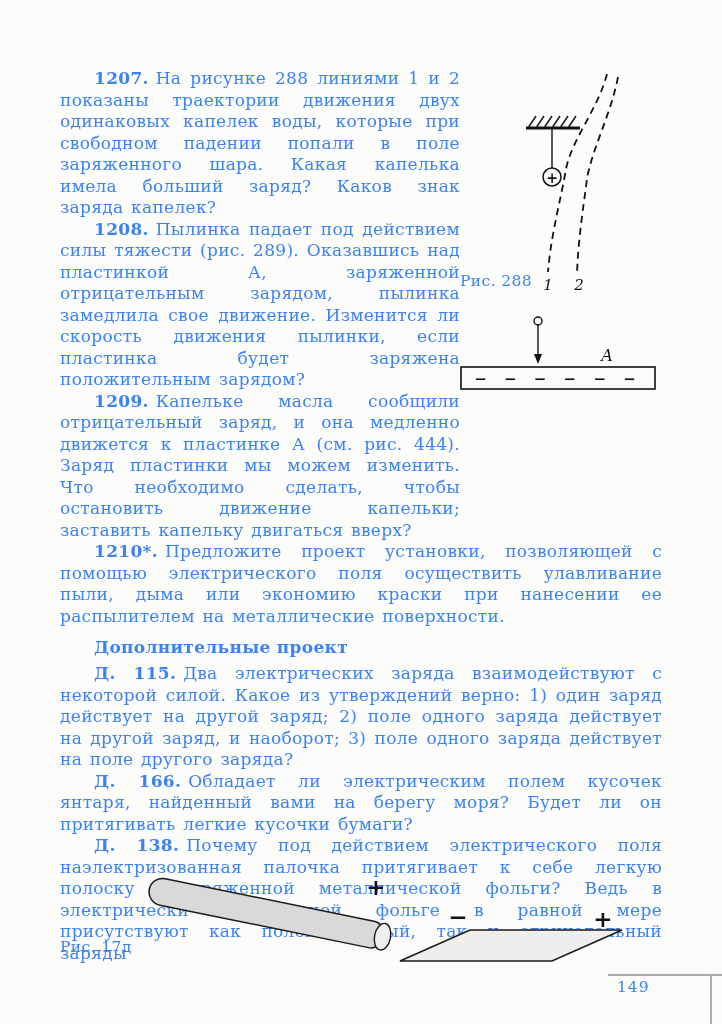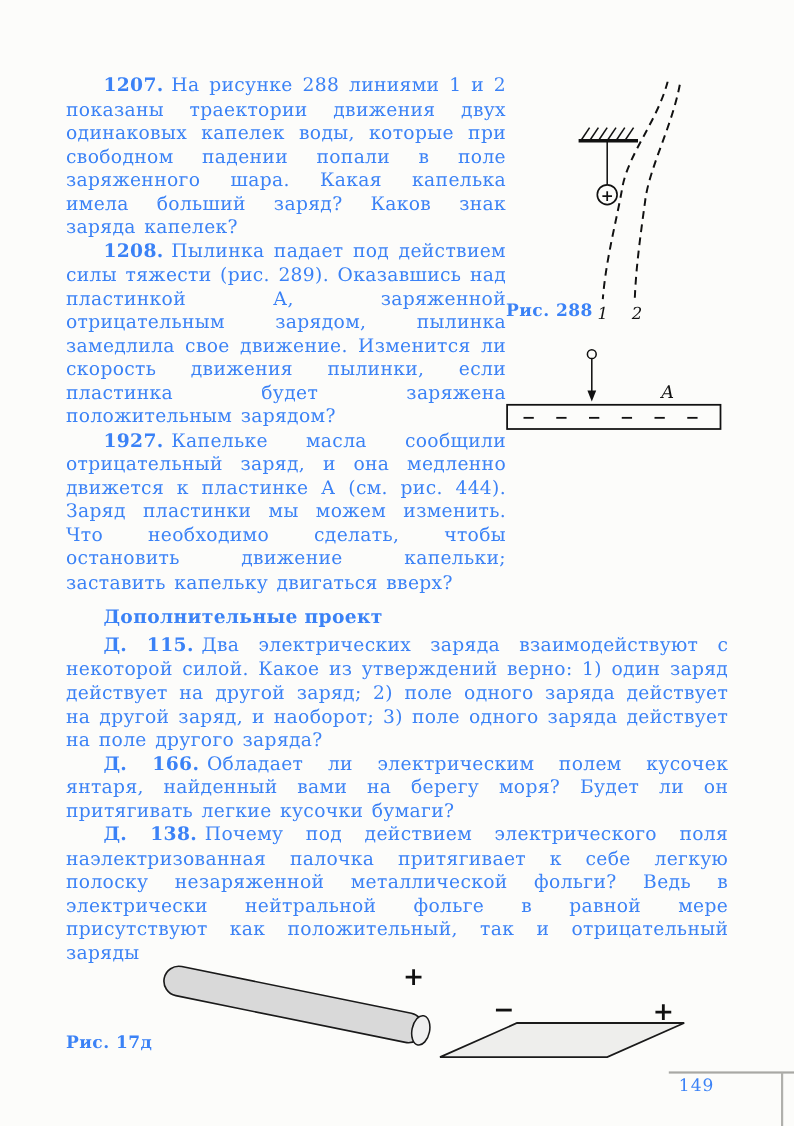--- a/index.html
+++ b/index.html
@@ -38,21 +38,21 @@
   .pnum { font-weight: bold; padding-right: 7px; }
   .section-title {
     margin: 10px 0 6px 0;
     padding-left: 34px;
     font-size: 17px;
     font-weight: bold;
     letter-spacing: 0.3px;
   }
   .fig-caption {
     font-size: 15.5px;
-    font-weight: bold;
+    font-weight: normal;
     letter-spacing: 0.4px;
     white-space: nowrap;
   }
   .cap288 { margin-top: -22px; width: 90px; }
   .cap289 { margin-top: 2px; }
   svg.fig288 { display:block; margin-top: 6px; }
   svg.fig289 { display:block; margin-top: 24px; }
   .bottom-figure {
     position: absolute;
     left: 60px;
@@ -89,21 +89,21 @@
 </head>
 <body>
 
 <div class="page">
   <div class="content">
 
     <div class="top-section">
       <div class="text-col">
         <p class="problem"><span class="pnum">1207.</span><span>На рисунке 288 линиями 1 и 2 показаны траектории движения двух одинаковых капелек воды, которые при свободном падении попали в поле заряженного шара. Какая капелька имела больший заряд? Каков знак заряда капелек?</span></p>
         <p class="problem"><span class="pnum">1208.</span><span>Пылинка падает под действием силы тяжести (рис. 289). Оказавшись над пластинкой А, заряженной отрицательным зарядом, пылинка замедлила свое движение. Изменится ли скорость движения пылинки, если пластинка будет заряжена положительным зарядом?</span></p>
-        <p class="problem"><span class="pnum">1927.</span><span>Капельке масла сообщили отрицательный заряд, и она медленно движется к пластинке А (см. рис. 444). Заряд пластинки мы можем изменить. Что необходимо сделать, чтобы остановить движение капельки; заставить капельку двигаться вверх?</span></p>
+        <p class="problem"><span class="pnum">1209.</span><span>Капельке масла сообщили отрицательный заряд, и она медленно движется к пластинке А (см. рис. 444). Заряд пластинки мы можем изменить. Что необходимо сделать, чтобы остановить движение капельки; заставить капельку двигаться вверх?</span></p>
       </div>
 
       <div class="fig-col">
 
         <svg class="fig288" width="202" height="220" viewBox="0 0 202 220">
           <g stroke="#111" stroke-width="1.4">
             <line x1="66" y1="54" x2="120" y2="54" stroke-width="3.2"></line>
             <line x1="68" y1="54" x2="76" y2="42"></line>
             <line x1="76" y1="54" x2="84" y2="42"></line>
             <line x1="84" y1="54" x2="92" y2="42"></line>
@@ -125,20 +125,21 @@
           <circle cx="78" cy="7" r="4" fill="#fcfcfa" stroke="#111" stroke-width="1.4"></circle>
           <line x1="78" y1="11" x2="78" y2="42" stroke="#111" stroke-width="1.4"></line>
           <polygon points="74,40 82,40 78,50" fill="#111"></polygon>
           <text x="141" y="47" font-size="16" font-style="italic" fill="#111">А</text>
           <rect x="1" y="53" width="194" height="22" fill="#fcfcfa" stroke="#111" stroke-width="1.6"></rect>
           <text x="98" y="69.5" text-anchor="middle" font-size="15" font-weight="bold" letter-spacing="6" fill="#111">− − − − − −</text>
         </svg>
       </div>
     </div>
 
+    <p class="problem"><span class="pnum">1210*.</span><span>Предложите проект установки, позволяющей с помощью электрического поля осуществить улавливание пыли, дыма или экономию краски при нанесении ее распылителем на металлические поверхности.</span></p>
 
     <h3 class="section-title">Дополнительные проект</h3>
 
     <p class="problem"><span class="pnum">Д. 115.</span><span>Два электрических заряда взаимодействуют с некоторой силой. Какое из утверждений верно: 1) один заряд действует на другой заряд; 2) поле одного заряда действует на другой заряд, и наоборот; 3) поле одного заряда действует на поле другого заряда?</span></p>
     <p class="problem"><span class="pnum">Д. 166.</span><span>Обладает ли электрическим полем кусочек янтаря, найденный вами на берегу моря? Будет ли он притягивать легкие кусочки бумаги?</span></p>
     <p class="problem"><span class="pnum">Д. 138.</span><span>Почему под действием электрического поля наэлектризованная палочка притягивает к себе легкую полоску незаряженной металлической фольги? Ведь в электрически нейтральной фольге в равной мере присутствуют как положительный, так и отрицательный заряды</span></p>
   </div>
 
   <div class="bottom-figure">
     <svg width="602" height="106" viewBox="0 0 602 106">

